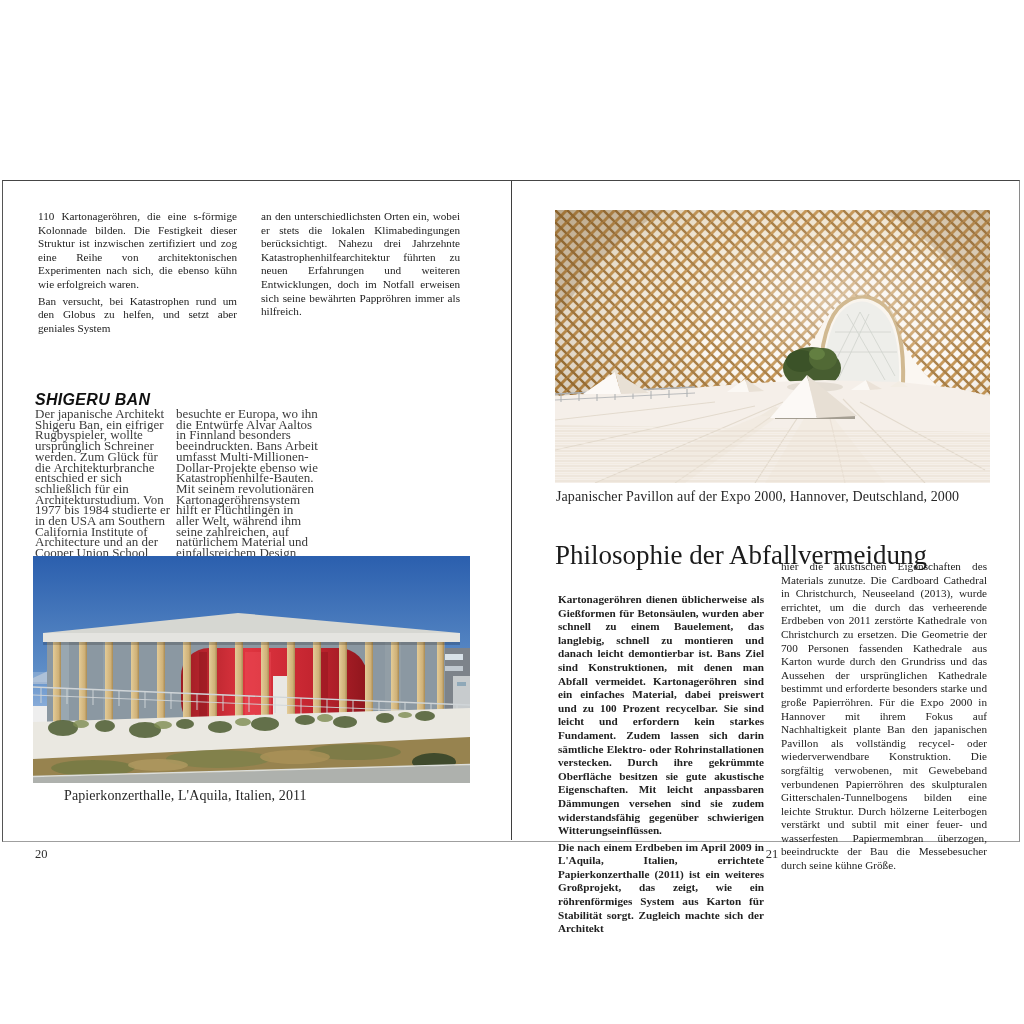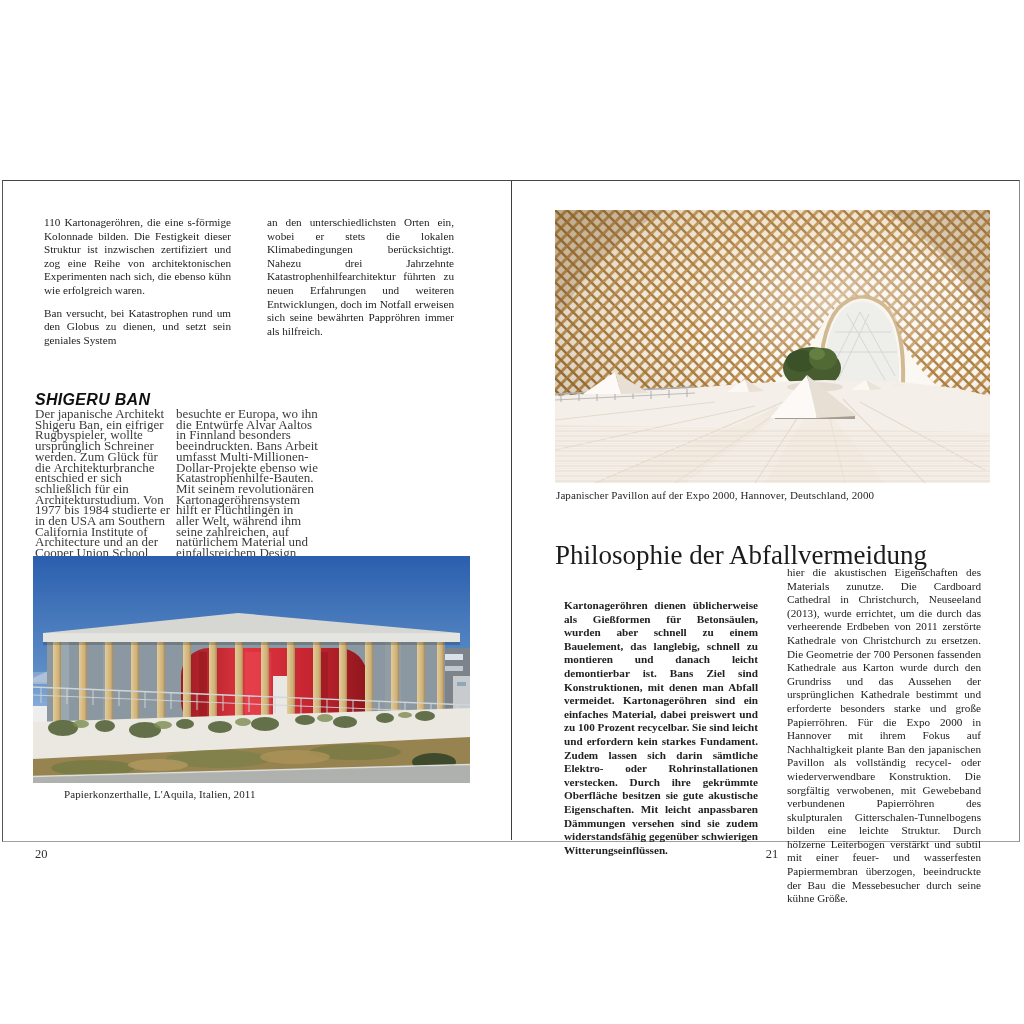--- a/index.html
+++ b/index.html
@@ -6,43 +6,43 @@
   #stage{position:relative;width:1024px;height:1024px;background:#ffffff;
          font-family:"Liberation Serif", serif;color:#1f1f1f;overflow:hidden;}
   .abs{position:absolute;}
   
   .spread-frame{left:2px;top:180px;width:1016px;height:660px;
                 border:1px solid #8a8a8a;border-top-color:#454545;border-left-color:#555;border-bottom-color:#9f9f9f;}
   .center-divider{left:511px;top:181px;width:1px;height:659px;background:#3f3f3f;}
   
   .body-text{font-size:11.2px;line-height:13.6px;text-align:justify;color:#222;
              hyphens:auto;overflow-wrap:break-word;}
-  .body-text p{margin:9px;}
+  .body-text p{margin:3px;}
   .bio-text{font-size:13px;line-height:10.7px;color:#3b3b3b;hyphens:auto;overflow-wrap:break-word;}
   .bio-heading{font-family:"Liberation Sans", sans-serif;font-weight:bold;font-size:16px;
                letter-spacing:.3px;color:#101010;font-style:italic;}
-  .caption{font-size:11px;color:#272727;letter-spacing:.1px;}
+  .caption{font-size:14px;color:#272727;letter-spacing:.1px;}
   .page-number{font-size:12.5px;color:#2e2e2e;margin-top:42px;}
   .main-heading{font-size:27px;font-weight:400;color:#1b1b1b;margin-top:32px;}
   .photo{overflow:hidden;background:#eee;}
   .photo svg{display:block;}
 </style>
 </head>
 <body>
 
 <div id="stage">
 
   <div class="abs spread-frame"></div>
   <div class="abs center-divider"></div>
 
   <div>
 
     <div class="abs body-text" style="left:35px;top:207px;width:205px;">
       <p>110 Kartonageröhren, die eine s-förmige Kolonnade bilden. Die Festigkeit dieser Struktur ist inzwischen zertifiziert und zog eine Reihe von architektonischen Experimenten nach sich, die ebenso kühn wie erfolgreich waren.</p>
-      <p>Ban versucht, bei Katastrophen rund um den Globus zu dienen, und setzt sein geniales System</p>
+      <p>Ban versucht, bei Katastrophen rund um den Globus zu helfen, und setzt aber geniales System</p>
     </div>
     <div class="abs body-text" style="left:258px;top:207px;width:205px;">
       <p>an den unterschiedlichsten Orten ein, wobei er stets die lokalen Klimabedingungen berücksichtigt. Nahezu drei Jahrzehnte Katastrophenhilfearchitektur führten zu neuen Erfahrungen und weiteren Entwicklungen, doch im Notfall erweisen sich seine bewährten Pappröhren immer als hilfreich.</p>
     </div>
 
     <div class="abs bio-heading" style="left:35px;top:391px;">SHIGERU BAN</div>
     <div class="abs bio-text" style="left:35px;top:409px;width:138px;">Der japanische Architekt Shigeru Ban, ein eifriger Rugbyspieler, wollte ursprünglich Schreiner werden. Zum Glück für die Architekturbranche entschied er sich schließlich für ein Architekturstudium. Von 1977 bis 1984 studierte er in den USA am Southern California Institute of Architecture und an der Cooper Union School, daneben arbeitete er im Büro Arata Isozakis in Tokio, wo er 1985 sein eigenes Büro eröffnete. Davor</div>
     <div class="abs bio-text" style="left:176px;top:409px;width:142px;">besuchte er Europa, wo ihn die Entwürfe Alvar Aaltos in Finnland besonders beeindruckten. Bans Arbeit umfasst Multi-Millionen-Dollar-Projekte ebenso wie Katastrophenhilfe-Bauten. Mit seinem revolutionären Kartonageröhrensystem hilft er Flüchtlingen in aller Welt, während ihm seine zahlreichen, auf natürlichem Material und einfallsreichem Design basierenden Bauwerke 2014 den renommierten Pritzker-Preis einbrachten.</div>
 
     <div class="abs photo" style="left:33px;top:556px;width:437px;height:227px;">
@@ -244,20 +244,21 @@
         </g>
         <rect x="0" y="0" width="435" height="273" fill="#e8cdbf" opacity="0.07"></rect>
       </svg>
     </div>
     <div class="abs caption" style="left:556px;top:489px;">Japanischer Pavillon auf der Expo 2000, Hannover, Deutschland, 2000</div>
 
     <div class="abs main-heading" style="left:555px;top:508px;width:435px;">Philosophie der Abfallvermeidung</div>
 
     <div class="abs body-text" style="left:555px;top:590px;width:212px;font-weight:bold;">
       <p>Kartonageröhren dienen üblicherweise als Gießformen für Betonsäulen, wurden aber schnell zu einem Bauelement, das langlebig, schnell zu montieren und danach leicht demontierbar ist. Bans Ziel sind Konstruktionen, mit denen man Abfall vermeidet. Kartonageröhren sind ein einfaches Material, dabei preiswert und zu 100 Prozent recycelbar. Sie sind leicht und erfordern kein starkes Fundament. Zudem lassen sich darin sämtliche Elektro- oder Rohrinstallationen verstecken. Durch ihre gekrümmte Oberfläche besitzen sie gute akustische Eigenschaften. Mit leicht anpassbaren Dämmungen versehen sind sie zudem widerstandsfähig gegenüber schwierigen Witterungseinflüssen.</p>
+      <p>Die nach einem Erdbeben im April 2009 in L'Aquila, Italien, errichtete Papierkonzerthalle (2011) ist ein weiteres Großprojekt, das zeigt, wie ein röhrenförmiges System aus Karton für Stabilität sorgt. Zugleich machte sich der Architekt</p>
     </div>
     <div class="abs body-text" style="left:778px;top:557px;width:212px;">
       <p>hier die akustischen Eigenschaften des Materials zunutze. Die Cardboard Cathedral in Christchurch, Neuseeland (2013), wurde errichtet, um die durch das verheerende Erdbeben von 2011 zerstörte Kathedrale von Christchurch zu ersetzen. Die Geometrie der 700 Personen fassenden Kathedrale aus Karton wurde durch den Grundriss und das Aussehen der ursprünglichen Kathedrale bestimmt und erforderte besonders starke und große Papierröhren. Für die Expo 2000 in Hannover mit ihrem Fokus auf Nachhaltigkeit plante Ban den japanischen Pavillon als vollständig recycel- oder wiederverwendbare Konstruktion. Die sorgfältig verwobenen, mit Gewebeband verbundenen Papierröhren des skulpturalen Gitterschalen-Tunnelbogens bilden eine leichte Struktur. Durch hölzerne Leiterbogen verstärkt und subtil mit einer feuer- und wasserfesten Papiermembran überzogen, beeindruckte der Bau die Messebesucher durch seine kühne Größe.</p>
     </div>
 
     <div class="abs page-number" style="left:555px;top:805px;width:434px;text-align:center;">21</div>
   </div>
 
 </div>
 

